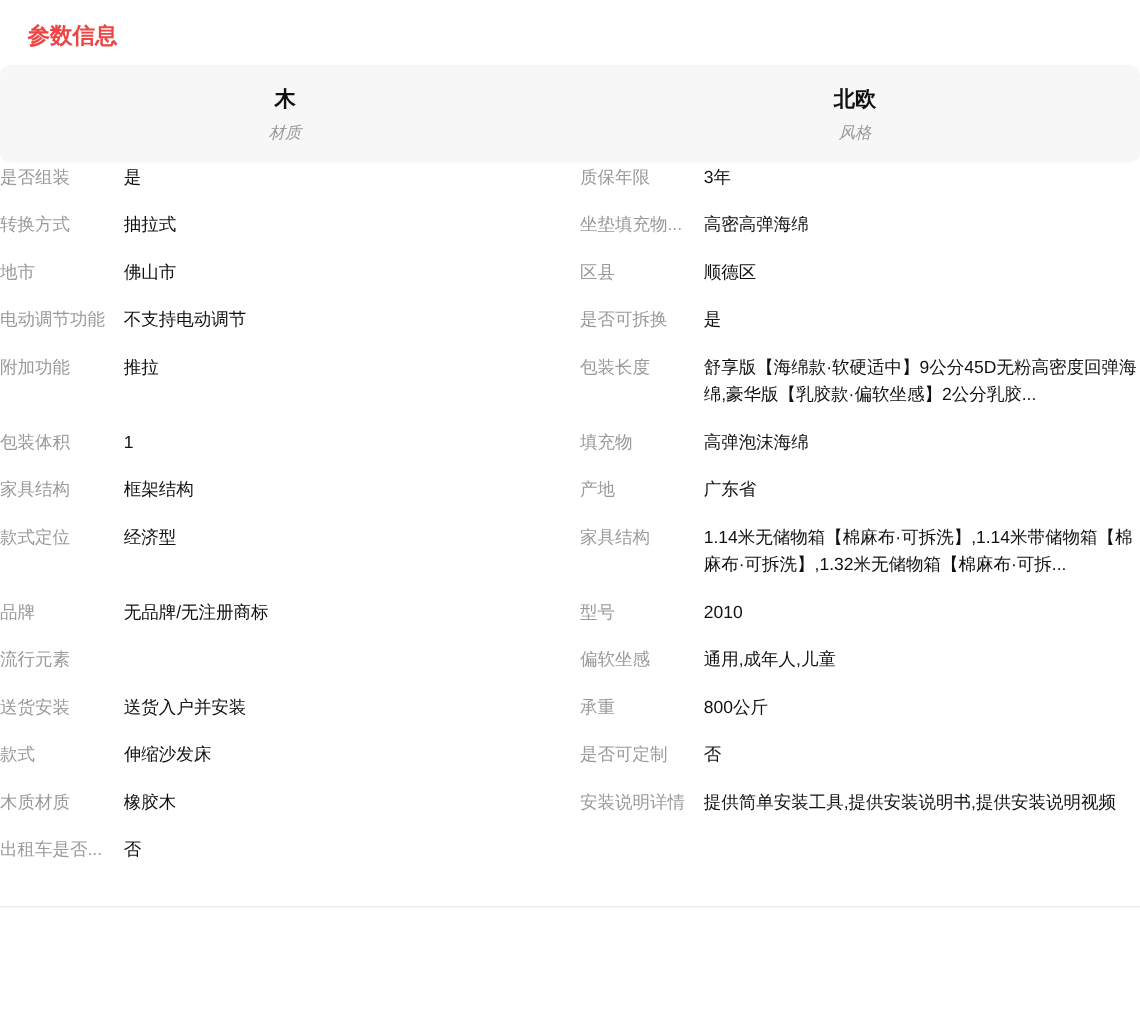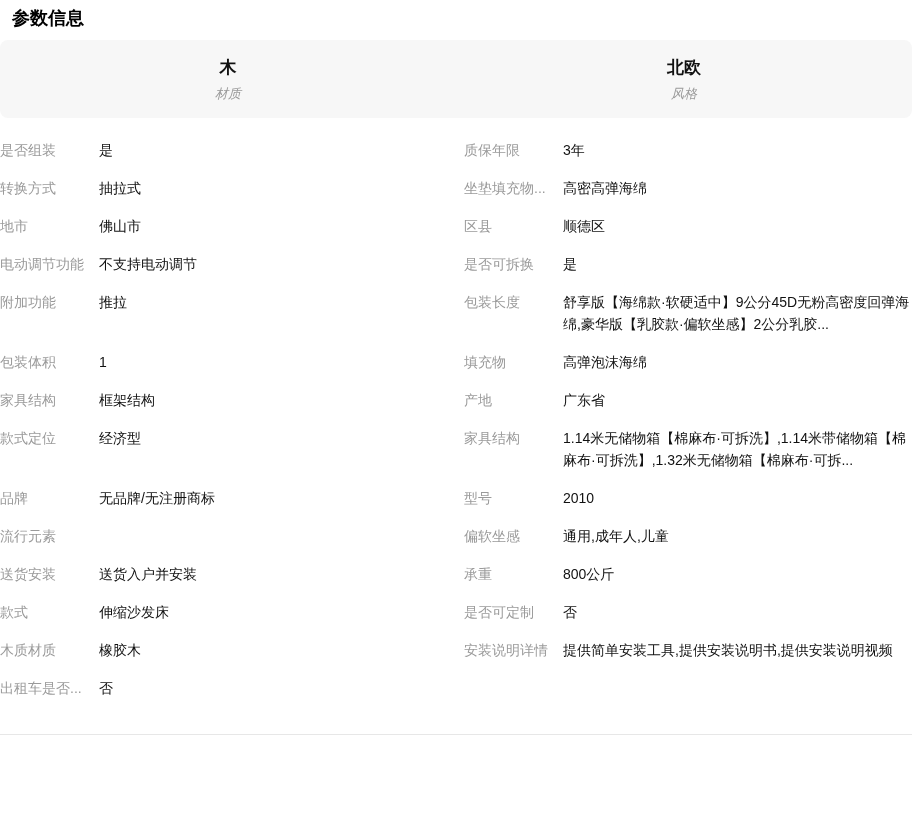--- a/index.html
+++ b/index.html
@@ -5,36 +5,36 @@
   html, body { margin: 0; padding: 0; background: #ffffff; }
   body {
     width: 912px; height: 827px;
     font-family: "Liberation Sans", "DejaVu Sans", sans-serif;
     color: #111111;
     -webkit-font-smoothing: antialiased;
   }
   .page { width: 912px; height: 827px; overflow: hidden; box-sizing: border-box; }
 
   .title {
-    margin: 0; padding: 4px 0 0 12px;
-    font-size: 18px; line-height: 28px; font-weight: 700; color: #000000;
+    margin: 10px; padding: 4px 0 0 12px;
+    font-size: 18px; line-height: 28px; font-weight: 700; color: #ef4444;
   }
 
   .band {
     margin-top: 8px;
     background: #f7f7f7;
     border-radius: 8px;
     display: flex;
     padding: 16px 0 15px 0;
   }
   .band-cell { flex: 1 1 50%; text-align: center; }
   .band-value { font-size: 17px; font-weight: 700; line-height: 24px; color: #111111; }
   .band-label { margin-top: 4px; font-size: 13px; line-height: 19px; color: #9a9a9a; font-style: italic; }
 
-  .params { margin-top: 21px; }
+  .params { }
   .param-row { display: flex; }
   .param-cell {
     width: 456px; box-sizing: border-box;
     display: flex; align-items: flex-start;
     padding-bottom: 16px;
   }
   .param-cell.right { padding-left: 8px; }
   .param-label {
     flex: 0 0 90px; margin-right: 9px;
     font-size: 14px; line-height: 22px; color: #9a9a9a;

